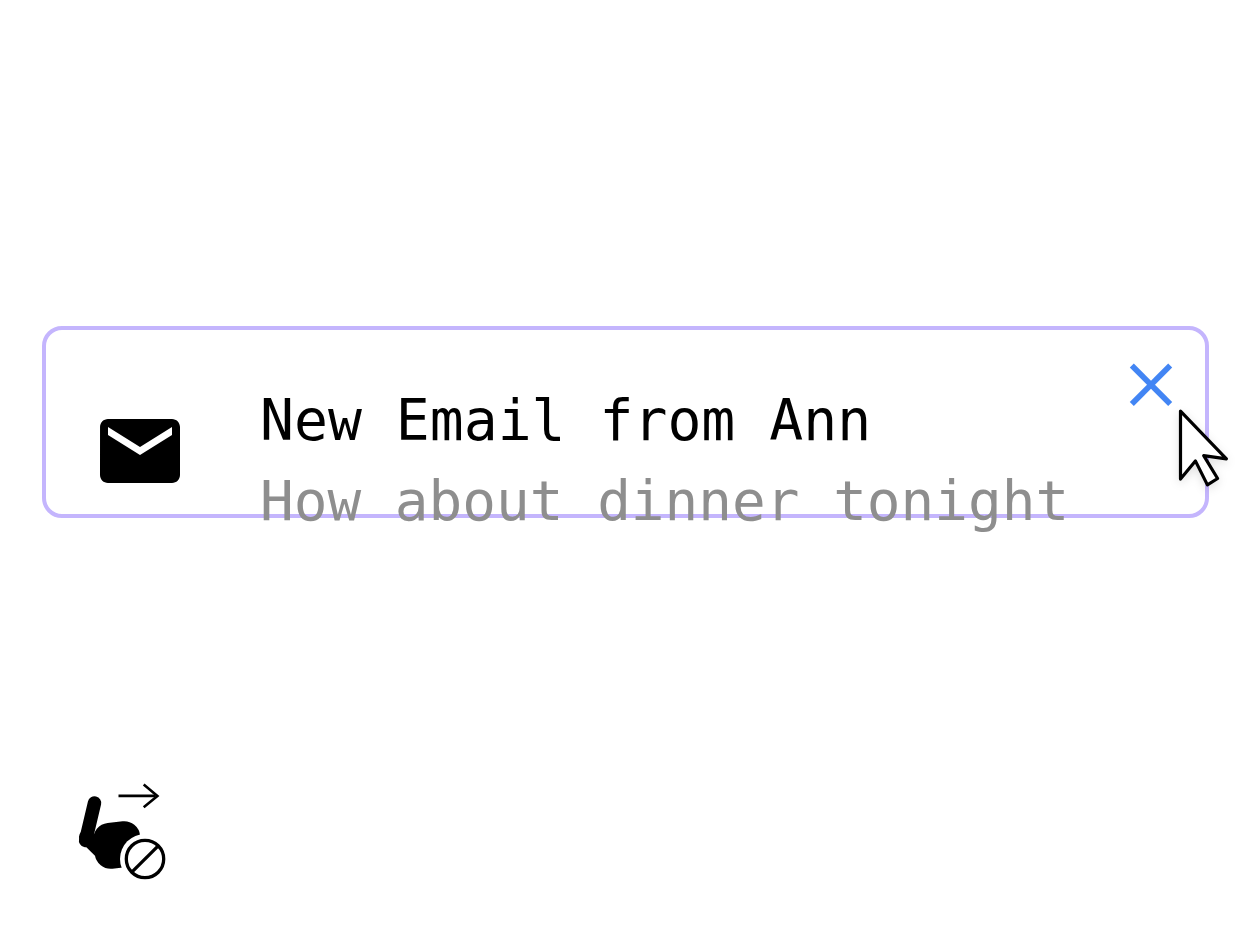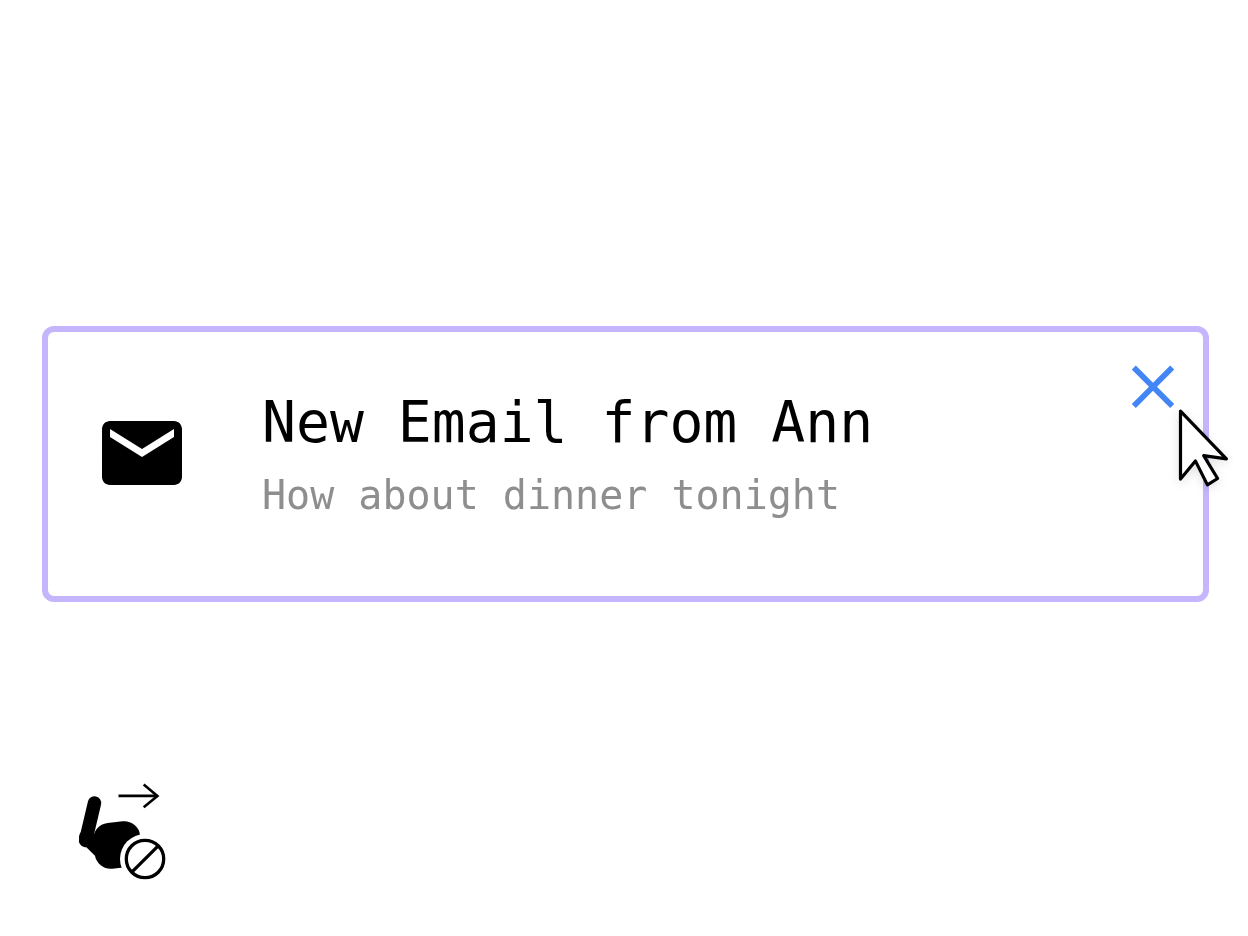--- a/index.html
+++ b/index.html
@@ -15,25 +15,25 @@
     position: relative;
     width: 1248px;
     height: 936px;
     background: #ffffff;
   }
   .toast-card {
     position: absolute;
     left: 42px;
     top: 326px;
     width: 1167px;
-    height: 276px;
+    height: 192px;
     box-sizing: border-box;
     background: #ffffff;
-    border: 6px solid #c4b5fd;
-    border-radius: 12px;
+    border: 4px solid #c4b5fd;
+    border-radius: 20px;
   }
   .email-icon-box {
     position: absolute;
     left: 46px;
     top: 73px;
     width: 96px;
     height: 96px;
   }
   .toast-title {
     position: absolute;
@@ -41,21 +41,21 @@
     top: 63px;
     font-size: 56.4px;
     line-height: 1;
     color: #000000;
     white-space: pre;
   }
   .toast-subtitle {
     position: absolute;
     left: 214px;
     top: 143px;
-    font-size: 40px;
+    font-size: 56px;
     line-height: 1;
     color: #8e8e8e;
     white-space: pre;
   }
   .close-btn {
     position: absolute;
     left: 1082px;
     top: 31px;
     width: 46px;
     height: 46px;

